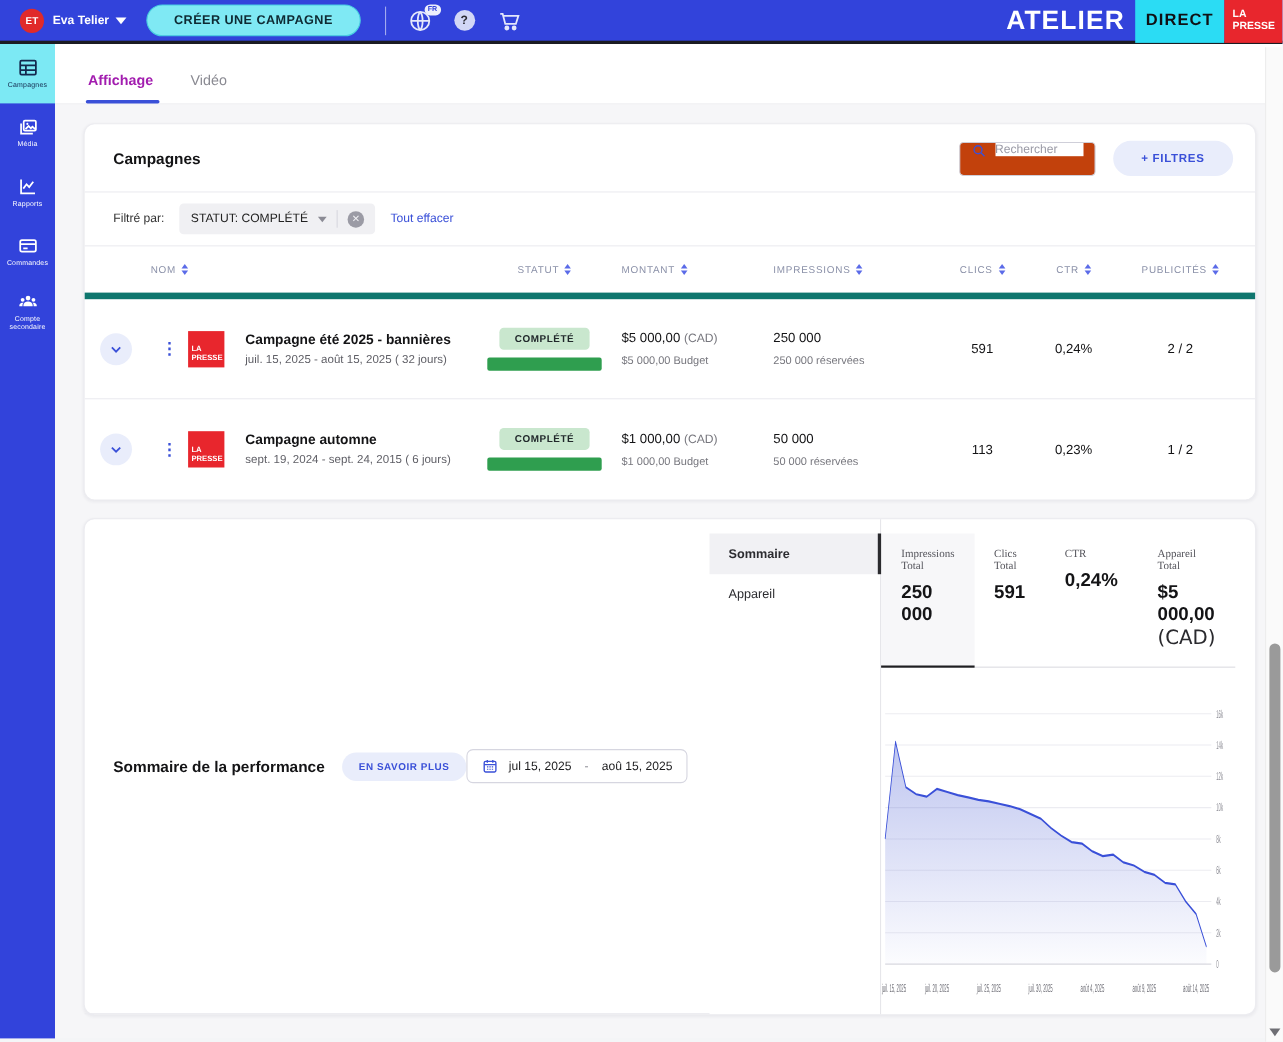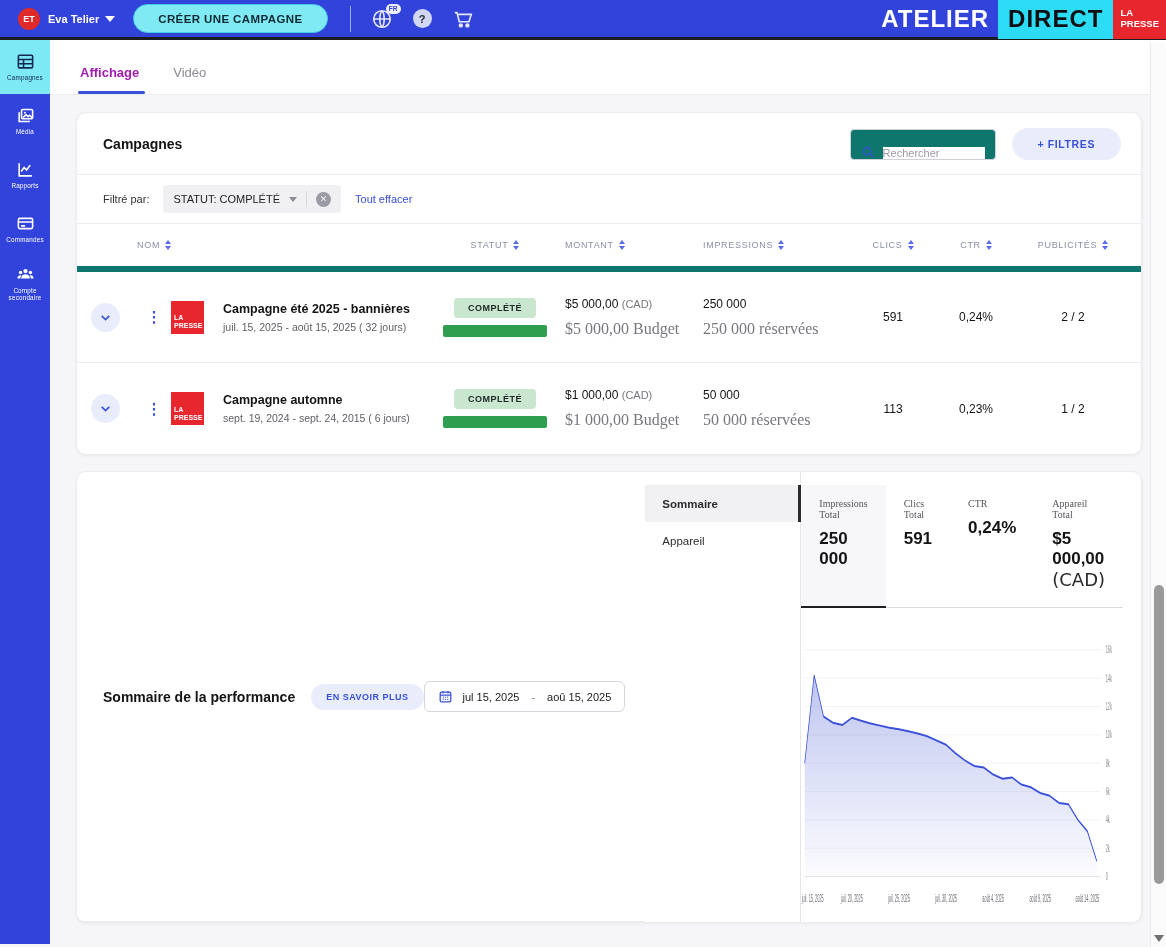--- a/index.html
+++ b/index.html
@@ -20,21 +20,21 @@
   .tb-divider { width:1px; height:26px; background:rgba(255,255,255,.55); margin:0 20px 0 22px; }
   .tb-icons { display:flex; align-items:center; gap:20px; }
   .tb-icon { position:relative; color:#E4E7FB; width:22px; height:22px; display:flex; align-items:center; justify-content:center; }
   .fr-badge { position:absolute; top:-4px; right:-8px; background:#EDEFFC; color:#3243DB;
               font-size:6.5px; font-weight:bold; padding:1.5px 3px; border-radius:7px; }
   .help-circle { width:19px; height:19px; border-radius:50%; background:#D2D7F6; color:#2a2a33;
                  font-size:11px; font-weight:bold; display:flex; align-items:center; justify-content:center; }
   .logo { margin-left:auto; display:flex; align-items:stretch; height:40px; }
   .logo-atelier { color:#fff; font-size:24px; font-weight:bold; letter-spacing:1px; display:flex;
                   align-items:center; padding-right:9px; }
-  .logo-direct { background:#2BDCF4; color:#101014; font-size:24px; font-weight:bold; letter-spacing:1px;
+  .logo-direct { background:#2BDCF4; color:#101014; font-size:15px; font-weight:bold; letter-spacing:1px;
                  display:flex; align-items:center; padding:0 10px; }
   .logo-lapresse { background:#E8262D; color:#fff; font-size:9.5px; font-weight:bold; line-height:1.1;
                    display:flex; flex-direction:column; justify-content:center; padding:0 7px; }
 
   
   .below { display:flex; height:904px; }
   .sidebar { width:50px; background:#3243DB; flex-shrink:0; display:flex; flex-direction:column; }
   .side-item { display:flex; flex-direction:column; align-items:center; justify-content:center;
                gap:4px; color:#fff; height:54px; cursor:pointer; }
   .side-item.active { background:#7CE9F4; color:#13294E; }
@@ -50,22 +50,22 @@
                                background:#3A50D8; border-radius:2px; }
   .content { flex:1; padding:17px 24px 0 26px; background:#f6f6f8; overflow:hidden; }
 
   .card { background:#fff; border:1px solid #ececf0; border-radius:10px;
           box-shadow:0 1px 3px rgba(40,40,60,.06); }
 
   
   .camp-header { display:flex; align-items:center; justify-content:space-between; padding:15px 20px 14px 26px; }
   .card-title { font-size:14px; font-weight:bold; color:#141416; }
   .camp-controls { display:flex; align-items:center; gap:16px; }
-  .search-box { display:flex; align-items:flex-end; gap:8px; width:146px; height:31px; padding:0 10px;
-                border:1px solid #cfcfd9; border-radius:4px; background:#0f766e; }
+  .search-box { display:flex; align-items:flex-start; gap:8px; width:124px; height:31px; padding:0 10px;
+                border:1px solid #cfcfd9; border-radius:4px; background:#c2410c; }
   .search-box svg { width:14px; height:14px; color:#3A50D8; flex-shrink:0; }
   .search-box input { border:none; outline:none; width:100%; font-size:11px; color:#333;
                       font-family:"Liberation Sans", sans-serif; }
   .search-box input::placeholder { color:#9a9aa6; }
   .filters-btn { background:#E9EDFB; color:#3A50D8; font-size:10.5px; font-weight:bold; letter-spacing:.6px;
                  padding:10px 26px; border-radius:17px; cursor:pointer; }
   .filter-row { border-top:1px solid #ececf0; border-bottom:1px solid #ececf0; padding:10px 26px;
                 display:flex; align-items:center; gap:14px; }
   .filter-label { font-size:11px; color:#333; }
   .filter-chip { background:#f0f0f3; border-radius:4px; display:flex; align-items:center; gap:9px;
@@ -96,21 +96,21 @@
   .lp-logo { width:33px; height:33px; background:#E8262D; color:#fff; font-size:7px; font-weight:bold;
              line-height:1.15; display:flex; flex-direction:column; justify-content:flex-end; padding:3px; }
   .c-name { font-size:12.5px; font-weight:bold; color:#141416; }
   .c-dates { font-size:10.5px; color:#5f5f66; margin-top:5px; }
   .status-cell { display:flex; flex-direction:column; align-items:center; }
   .status-chip { background:#C9E7CE; color:#21282b; font-size:9px; font-weight:bold; letter-spacing:.5px;
                  padding:5px 14px; border-radius:4px; }
   .progress { width:104px; height:12px; background:#2F9E4F; border-radius:2px; margin-top:7px; }
   .amount-main { font-size:12px; color:#141416; }
   .amount-cur { color:#77777e; font-size:11px; }
-  .sub-line { font-size:16px; color:#77777e; margin-top:9px;font-family:Liberation Serif, serif; }
+  .sub-line { font-size:10px; color:#77777e; margin-top:9px; }
   .num-main { font-size:12px; color:#141416; }
   .cell-c { text-align:center; font-size:12px; color:#141416; }
 
   
   .perf-card { margin-top:16px; height:452px; display:flex; flex-direction:row; }
   .perf-header { display:flex; align-items:center; padding:15px 20px 15px 26px; border-bottom:1px solid #ececf0; }
   .learn-more { margin-left:16px; background:#E9EDFB; color:#3A50D8; font-size:9px; font-weight:bold;
                 letter-spacing:.5px; padding:8px 15px; border-radius:14px; cursor:pointer; }
   .date-range { margin-left:auto; display:flex; align-items:center; gap:10px; border:1px solid #d6d6e0;
                 border-radius:6px; padding:7px 13px; cursor:pointer; background:#fff; }

